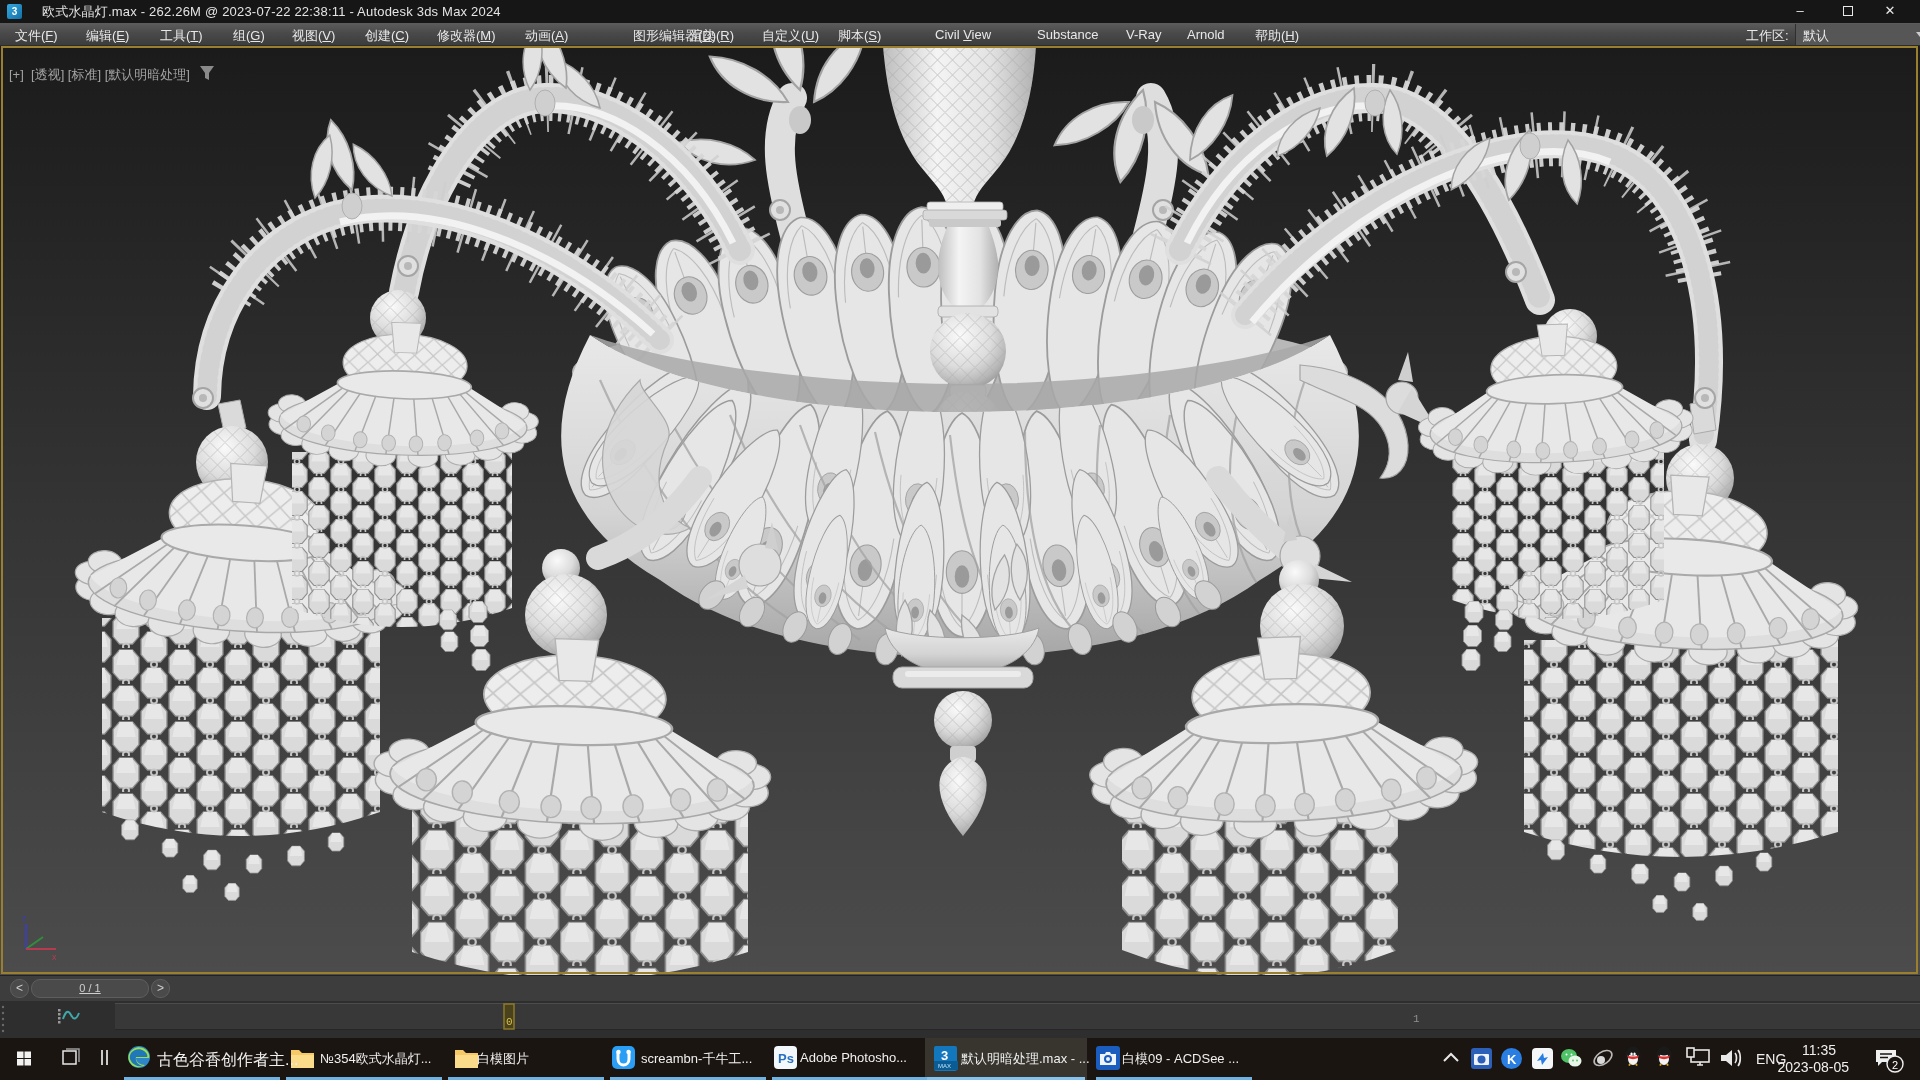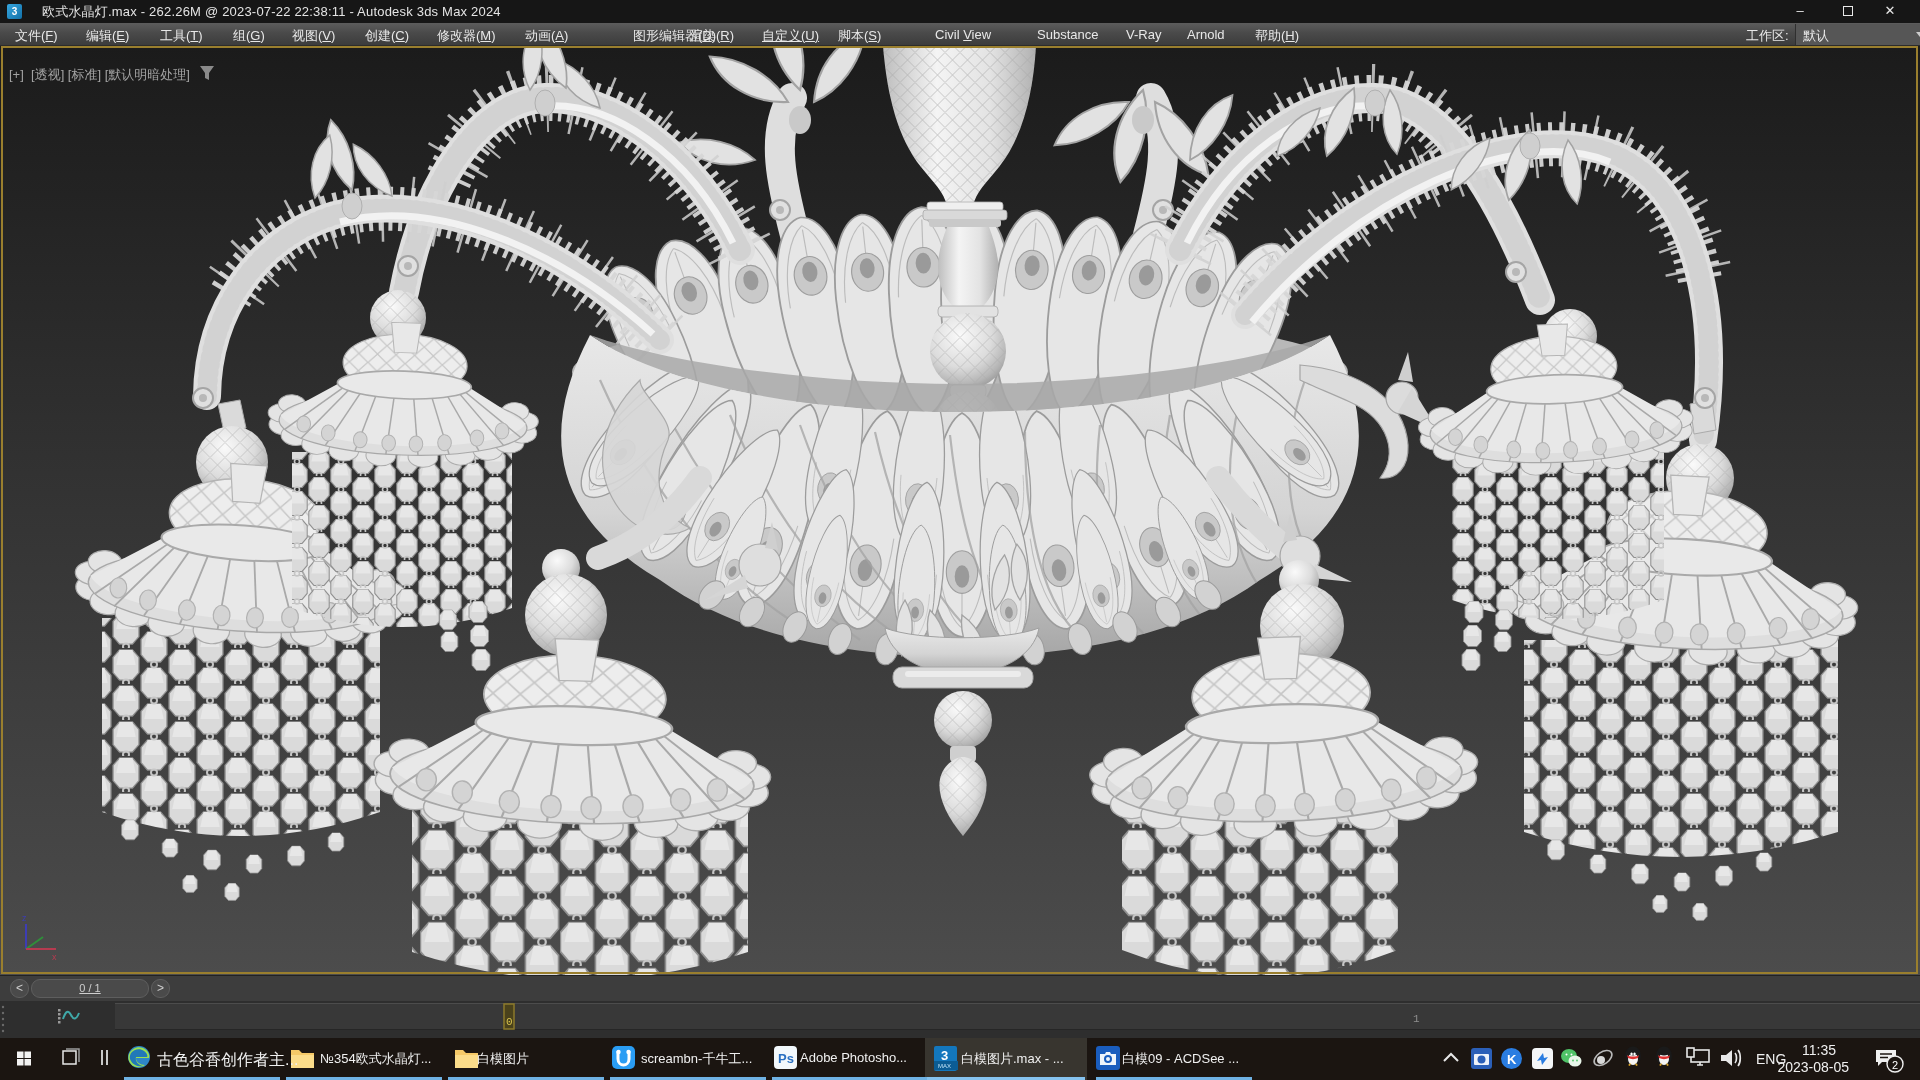--- a/index.html
+++ b/index.html
@@ -53,21 +53,21 @@
     <span class="mi" style="left:15px;">文件(<u>F</u>)</span>
     <span class="mi" style="left:86px;">编辑(<u>E</u>)</span>
     <span class="mi" style="left:160px;">工具(<u>T</u>)</span>
     <span class="mi" style="left:233px;">组(<u>G</u>)</span>
     <span class="mi" style="left:292px;">视图(<u>V</u>)</span>
     <span class="mi" style="left:365px;">创建(<u>C</u>)</span>
     <span class="mi" style="left:437px;">修改器(<u>M</u>)</span>
     <span class="mi" style="left:525px;">动画(<u>A</u>)</span>
     <span class="mi" style="left:598px;margin-left:35px;">图形编辑器(<u>D</u>)</span>
     <span class="mi" style="left:690px;">渲染(<u>R</u>)</span>
-    <span class="mi" style="left:762px;text-decoration:underline;">自定义(<u>U</u>)</span>
+    <span class="mi" style="left:762px;">自定义(<u>U</u>)</span>
     <span class="mi" style="left:838px;">脚本(<u>S</u>)</span>
     <span class="mi" style="left:935px;">Civil <u>V</u>iew</span>
     <span class="mi" style="left:1037px;">Substance</span>
     <span class="mi" style="left:1126px;">V-Ray</span>
     <span class="mi" style="left:1187px;">Arnold</span>
     <span class="mi" style="left:1255px;">帮助(<u>H</u>)</span>
     <span id="wslabel">工作区:</span>
     <div id="wsdrop">
         <span class="wtext">默认</span>
         <span class="arr"></span>
@@ -664,16 +664,16 @@
           <circle cx="19" cy="16" r="8" fill="#1b1511" stroke="#f0f0f0" stroke-width="1.4"></circle>
           <text x="16" y="20.5" font-size="11" fill="#fff" font-family="Liberation Sans, sans-serif">2</text>
         </g>
       </g>
     </svg>
     <div class="lbl" style="position:absolute;left:157px;top:12px;font-size:16px;color:#f0f0f0;">古色谷香创作者主...</div>
     <div class="lbl" style="position:absolute;left:320px;top:12px;font-size:13px;color:#f0f0f0;">№354欧式水晶灯...</div>
     <div class="lbl" style="position:absolute;left:477px;top:12px;font-size:13px;color:#f0f0f0;">白模图片</div>
     <div class="lbl" style="position:absolute;left:641px;top:12px;font-size:13px;color:#f0f0f0;">screambn-千牛工...</div>
     <div class="lbl" style="position:absolute;left:800px;top:12px;font-size:13px;color:#f0f0f0;">Adobe Photosho...</div>
-    <div class="lbl" style="position:absolute;left:961px;top:12px;font-size:13px;color:#f0f0f0;">白模图片.max - ...</div>
+    <div class="lbl" style="position:absolute;left:961px;top:12px;font-size:13px;color:#f0f0f0;">默认明暗处理.max - ...</div>
     <div class="lbl" style="position:absolute;left:1122px;top:12px;font-size:13px;color:#f0f0f0;">白模09 - ACDSee ...</div>
   </div>
 </div>
 
 </body></html>

